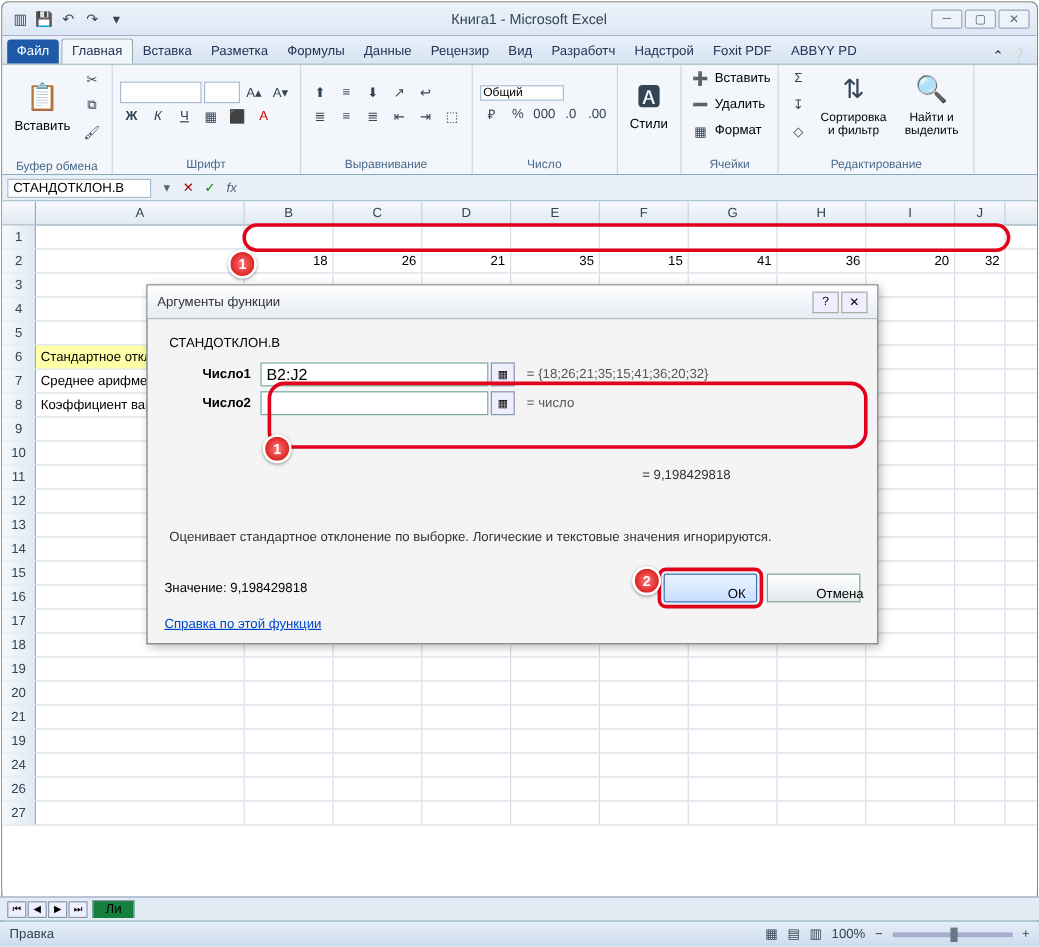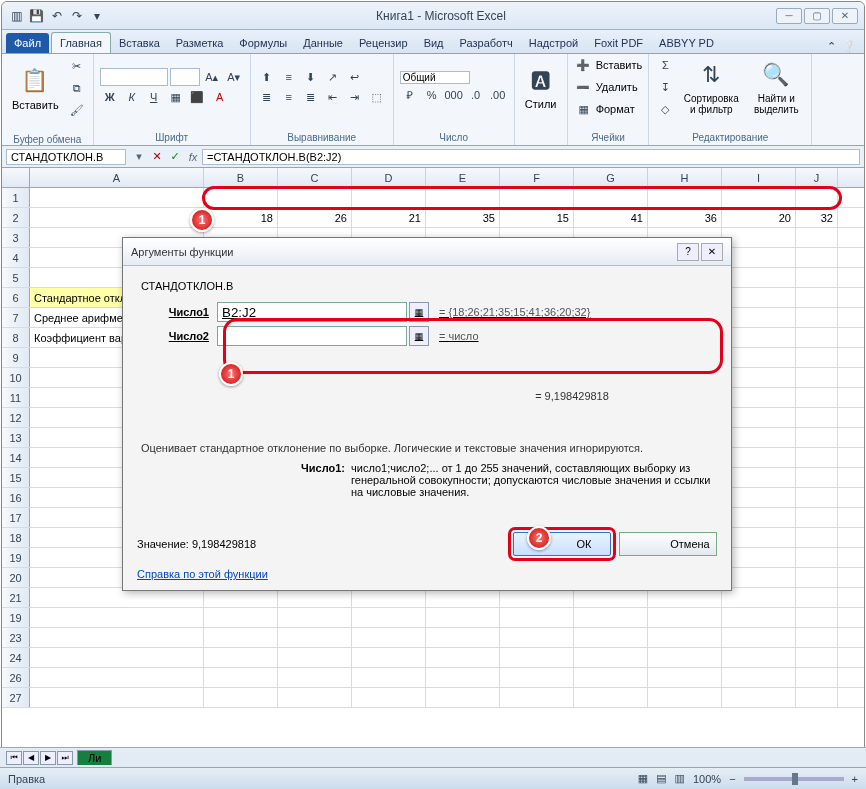--- a/index.html
+++ b/index.html
@@ -60,35 +60,35 @@
 .hl1 { position:absolute; left:200px; top:18px; width:640px; height:24px; border:3px solid #e2001a; border-radius:12px; pointer-events:none; }
 .badge { position:absolute; width:24px; height:24px; border-radius:50%; background:radial-gradient(#f77,#c00); border:2px solid #fff; color:#fff; font-weight:bold; display:flex; align-items:center; justify-content:center; font-size:12px; box-shadow:0 1px 3px rgba(0,0,0,.4); pointer-events:none; }
 
 
 .dialog { position:absolute; left:120px; top:69px; width:610px; background:#f4f4f4; border:1px solid #777; box-shadow:2px 2px 8px rgba(0,0,0,.3); font-size:11px; }
 .dlg-title { height:28px; background:linear-gradient(#fff,#e6ecf4); display:flex; align-items:center; padding:0 8px; border-bottom:1px solid #bbb; }
 .dlg-title .t { flex:1; color:#333; }
 .dlg-title .ctrl { width:22px; height:18px; border:1px solid #aaa; background:#eef; margin-left:2px; display:flex; align-items:center; justify-content:center; font-size:10px; cursor:pointer; }
 .dlg-body { padding:10px 14px; }
 .fn-name { font-size:11px; margin:4px 0 10px 4px; }
-.arg-row { display:flex; align-items:center; margin:4px 0;text-decoration:underline; }
+.arg-row { display:flex; align-items:center; margin:4px 0; }
 .arg-label { width:80px; text-align:right; font-weight:bold; padding-right:8px; }
 .arg-input { width:190px; border:1px solid #7a9; background:#fff; height:20px; padding:0 4px; }
 .arg-pick { width:20px; height:20px; border:1px solid #89a; margin-left:2px; background:#eef; display:flex; align-items:center; justify-content:center; cursor:pointer; font-size:9px; }
 .arg-result { margin-left:10px; color:#555; }
 .hl2 { position:absolute; left:100px; top:52px; width:500px; height:56px; border:3px solid #e2001a; border-radius:14px; pointer-events:none; }
 .desc { margin:40px 4px 8px 4px; color:#333; }
 .desc2 { display:flex; margin:6px 4px 18px 4px; }
 .desc2 .l { width:210px; text-align:right; font-weight:bold; padding-right:6px; }
 .desc2 .r { flex:1; }
 .dlg-foot { display:flex; align-items:center; padding:6px 14px 12px 14px; }
 .val { flex:0 0 auto; margin-right:20px; }
 .helplink { color:#0046c8; text-decoration:underline; cursor:pointer; }
 .spacer { flex:1; }
-.btn { width:98px; height:24px; border:1px solid #7a8; background:linear-gradient(#fefefe,#e4e9ef); margin-left:8px; cursor:pointer; display:flex; align-items:center; justify-content:center;padding-left:44px; }
+.btn { width:78px; height:24px; border:1px solid #7a8; background:linear-gradient(#fefefe,#e4e9ef); margin-left:8px; cursor:pointer; display:flex; align-items:flex-end; justify-content:center;padding-left:44px; }
 .btn.ok { outline:3px solid #e2001a; outline-offset:2px; border-radius:2px; border:1px solid #3a70c0; background:linear-gradient(#eaf3ff,#c8dfff); }
 
 
 .status { position:absolute; bottom:0; left:0; right:0; height:22px; background:linear-gradient(#e6eef7,#cddcec); border-top:1px solid #8ab; display:flex; align-items:center; font-size:11px; padding:0 8px; color:#345; }
 .status .r { margin-left:auto; display:flex; gap:8px; align-items:center; }
 .zoom-slider { width:100px; height:4px; background:#aac; position:relative; }
 .zoom-slider .h { position:absolute; left:48px; top:-4px; width:6px; height:12px; background:#678; }
 
 .sheet-tabs { position:absolute; bottom:22px; left:0; right:0; height:20px; background:#e3ebf4; border-top:1px solid #9ab; display:flex; align-items:center; font-size:11px; padding-left:6px; gap:4px; }
 .sheet-nav { display:flex; gap:1px; }
@@ -267,21 +267,20 @@
       <div class="label">Редактирование</div>
     </div>
   </div>
 
   <div class="fbar">
     <div class="namebox">СТАНДОТКЛОН.В</div>
     <span class="fbtn">▾</span>
     <span class="fbtn" style="color:#a00">✕</span>
     <span class="fbtn" style="color:#080">✓</span>
     <span class="fbtn"><i>fx</i></span>
-    <div class="formula-input">=СТАНДОТКЛОН.В(B2:J2)</div>
   </div>
 
   <div class="grid" style="height:574px">
     <div class="ghead">
       <div class="corner"></div>
       <div class="colh cA">A</div>
       <div class="colh cB">B</div>
       <div class="colh cC">C</div>
       <div class="colh cD">D</div>
       <div class="colh cE">E</div>
@@ -572,33 +571,20 @@
           <div class="cell cC"></div>
           <div class="cell cD"></div>
           <div class="cell cE"></div>
           <div class="cell cF"></div>
           <div class="cell cG"></div>
           <div class="cell cH"></div>
           <div class="cell cI"></div>
           <div class="cell cJ"></div>
         </div>
         <div class="row">
-          <div class="rowh">23</div>
-          <div class="cell cA"></div>
-          <div class="cell cB"></div>
-          <div class="cell cC"></div>
-          <div class="cell cD"></div>
-          <div class="cell cE"></div>
-          <div class="cell cF"></div>
-          <div class="cell cG"></div>
-          <div class="cell cH"></div>
-          <div class="cell cI"></div>
-          <div class="cell cJ"></div>
-        </div>
-        <div class="row">
           <div class="rowh">24</div>
           <div class="cell cA"></div>
           <div class="cell cB"></div>
           <div class="cell cC"></div>
           <div class="cell cD"></div>
           <div class="cell cE"></div>
           <div class="cell cF"></div>
           <div class="cell cG"></div>
           <div class="cell cH"></div>
           <div class="cell cI"></div>
@@ -653,24 +639,20 @@
           <input class="arg-input" value="" style="">
           <div class="arg-pick">▦</div>
           <div class="arg-result">= число</div>
         </div>
         <div class="hl2"></div>
         <div class="badge" style="left:96px; top:96px">1</div>
         <div style="text-align:center; margin-top:44px; color:#333">
           <span style="display:inline-block;width:290px"></span><span>= 9,198429818</span>
         </div>
         <div class="desc">Оценивает стандартное отклонение по выборке. Логические и текстовые значения игнорируются.</div>
-        <div class="desc2">
-          <div class="l">Число1:</div>
-          <div class="r">число1;число2;... от 1 до 255 значений, составляющих выборку из генеральной совокупности; допускаются числовые значения и ссылки на числовые значения.</div>
-        </div>
       </div>
       <div class="dlg-foot" style="position:relative">
         <div class="val">
           <span>Значение:</span> <span>9,198429818</span>
         </div>
         <div class="spacer"></div>
         <div class="btn ok">
             <span>ОК</span>
           </div>
         <div class="btn">

